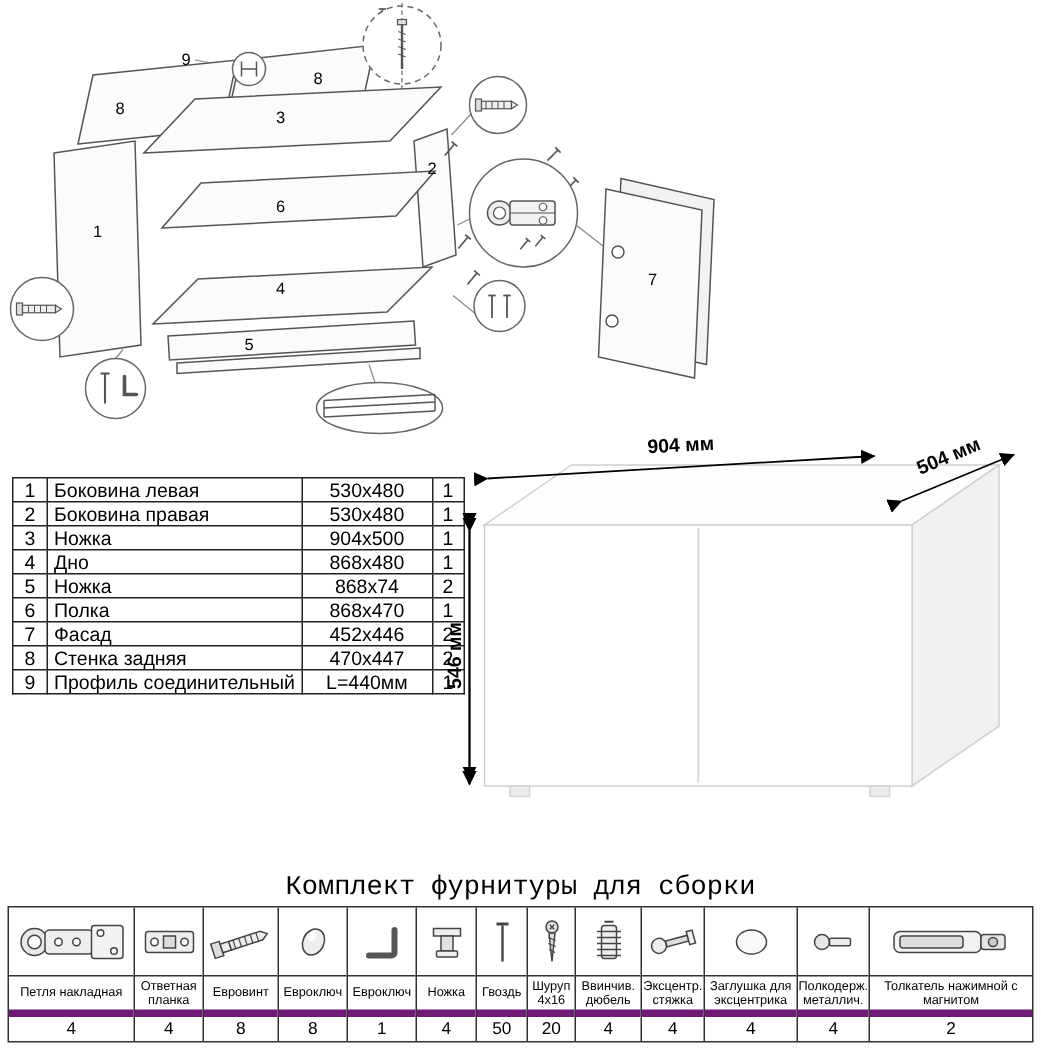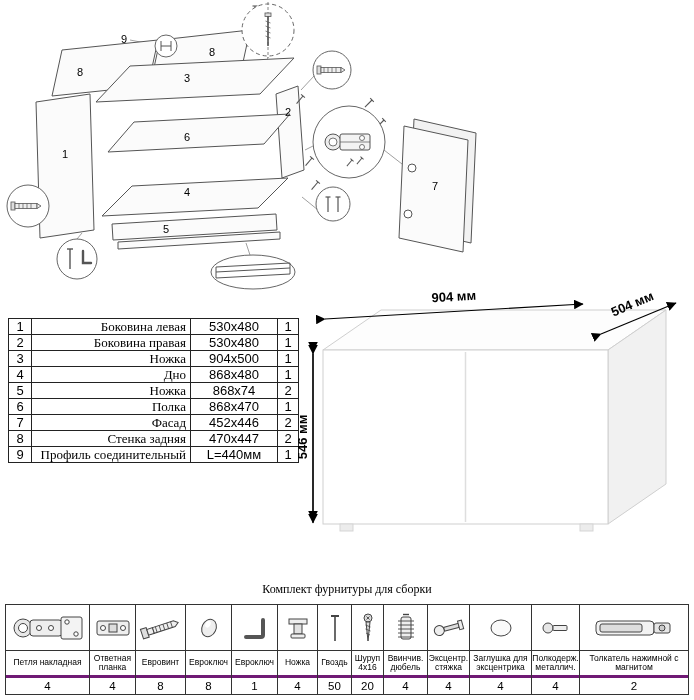--- a/index.html
+++ b/index.html
@@ -7,38 +7,38 @@
         font-family:"Liberation Sans",sans-serif;color:#000;}
 
   
   #exploded{position:absolute;left:0;top:0;}
 
   
   #parts-table{position:absolute;left:8px;top:318px;border-collapse:collapse;
 eeee    font-family:"Liberation Serif",serif;font-size:13px;}
   #parts-table td{border:1px solid #222;padding:0 4px;height:15px;line-height:1.05;white-space:nowrap;}
   #parts-table td.num{width:18px;text-align:center;padding:0 2px;}
-  #parts-table td.name{width:150px;text-align:right;font-family:Liberation Serif, serif;}
+  #parts-table td.name{width:150px;text-align:left;}
   #parts-table td.size{width:78px;text-align:center;}
   #parts-table td.qty{width:16px;text-align:center;padding:0 2px;}
 
   
   #cabinet{position:absolute;left:298px;top:288px;}
 
   
   #hw-title{position:absolute;left:0;top:582px;width:694px;text-align:center;
-    font-family:Liberation Serif, serif;font-size:12px;}
+    font-family:Liberation Mono, monospace;font-size:18px;}
   #hw-table{position:absolute;left:5px;top:604px;width:684px;display:flex;
     border:1px solid #333;box-sizing:border-box;background:#fff;}
   .hw-cell{flex:none;display:flex;flex-direction:column;border-right:1px solid #333;box-sizing:border-box;}
   .hw-cell:last-child{border-right:none;flex:1;}
   .hw-icon{height:46px;display:flex;align-items:center;justify-content:center;
     border-bottom:1px solid #333;box-sizing:border-box;}
   .hw-name{height:27px;display:flex;align-items:center;justify-content:center;text-align:center;
-    border-bottom:3px solid #701a75;box-sizing:border-box;font-size:8.5px;line-height:1.1;padding:0 1px;}
+    border-bottom:5px solid #701a75;box-sizing:border-box;font-size:8.5px;line-height:1.1;padding:0 1px;}
   .hw-qty{height:16px;text-align:center;font-size:11.5px;line-height:16px;}
 
   svg text{font-family:"Liberation Sans",sans-serif;}
   .plabel{font-size:11px;fill:#000;}
   .dim{font-size:13px;font-weight:bold;fill:#000;}
 </style>
 </head>
 <body>
 
 <div id="page">

